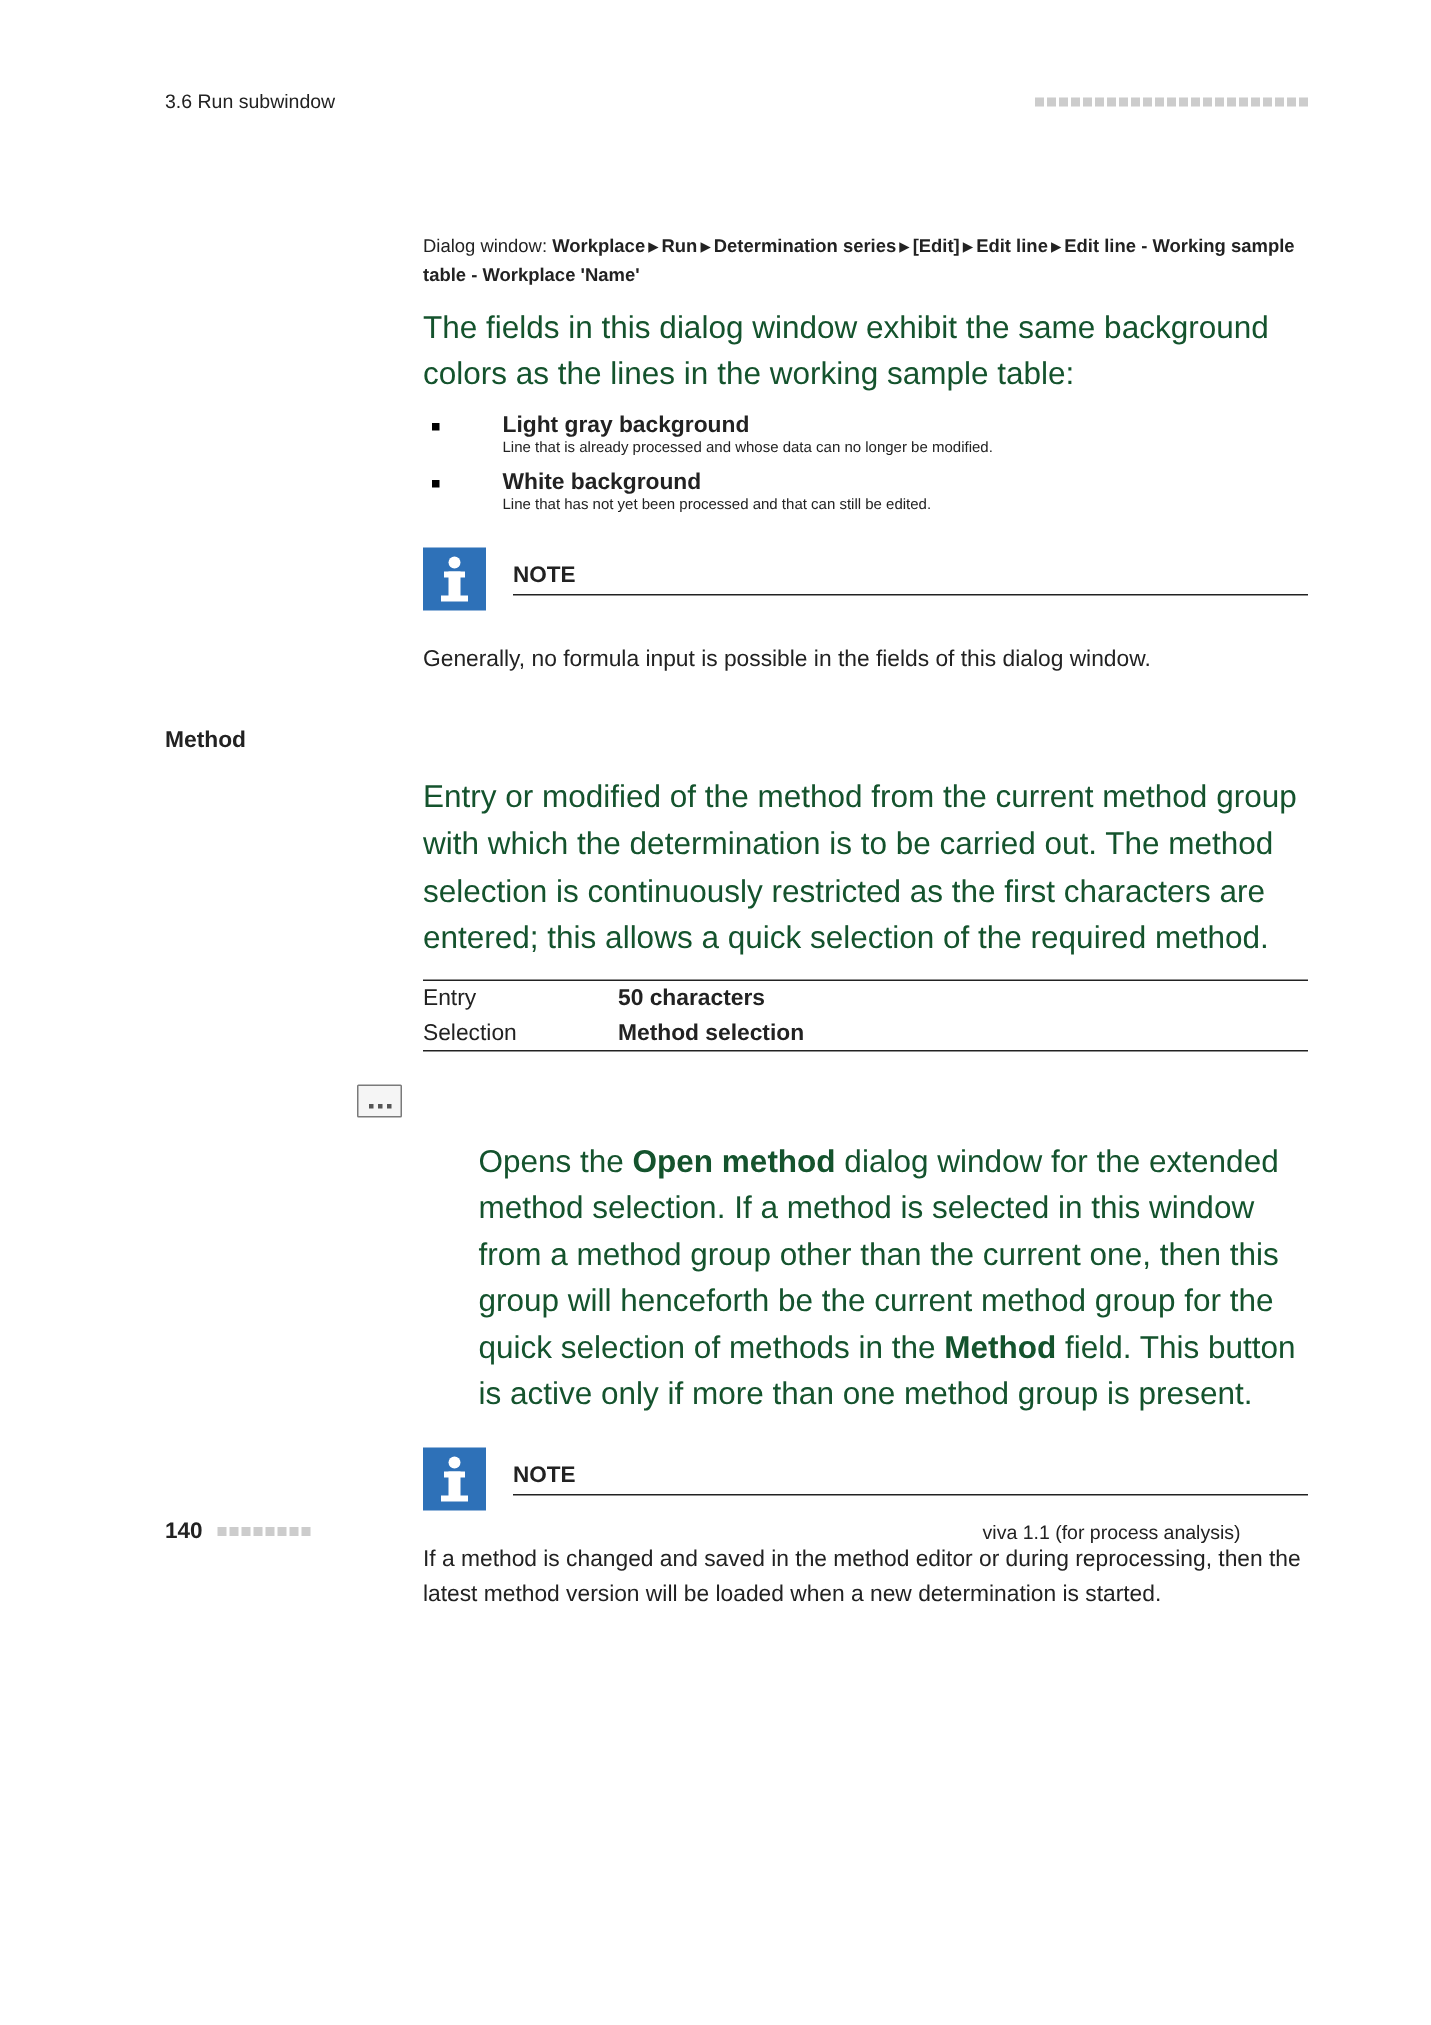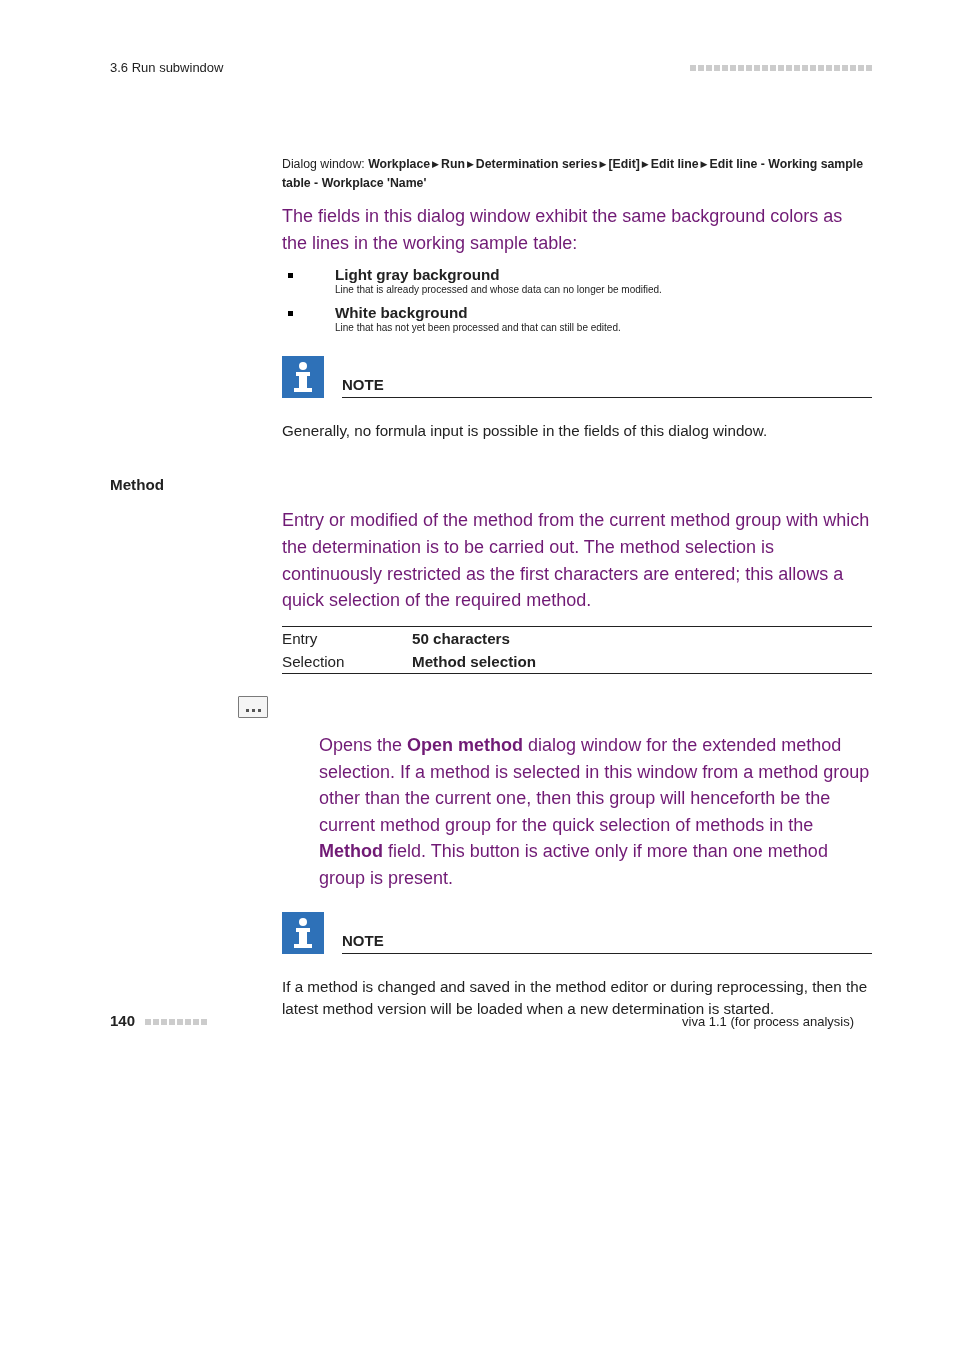--- a/index.html
+++ b/index.html
@@ -20,32 +20,32 @@
   .right-col { flex: 1; }
 
   .sec-num { font-weight: 700; font-size: 15px; }
   .sec-title { font-weight: 700; font-size: 15px; padding-left: 0; }
 
   .dialog-line { font-size: 12.3px; line-height: 1.55; margin-top: 22px; }
   .dialog-line .lbl { }
   .dialog-line .bold { font-weight: 700; }
   .tri { font-size: 9px; vertical-align: 1px; padding: 0 2px; }
 
-  .body-text { font-size: 18px; line-height: 1.48; color: #701a75; margin-top: 10px; }
+  .body-text { font-size: 21px; line-height: 1.48; color: #14532d; margin-top: 10px; }
 
   .bullet-list { margin-top: 10px; }
   .bullet { display: flex; margin-top: 6px; gap: 31px; }
   .bullet .mk { width: 22px; flex-shrink: 0; padding-top: 7px; }
   .bullet .mk span { display: block; width: 5px; height: 5px; background: #000; margin-left: 6px; }
   .bullet .ct { flex: 1; }
   .bullet .bt { font-weight: 700; font-size: 15.2px; }
   .bullet .bd { font-size: 10px; line-height: 1.48; }
 
   .note-block { margin-top: 20px; }
-  .note-head { display: flex; align-items: flex-end; }
+  .note-head { display: flex; align-items: center; }
   .note-icon { width: 42px; height: 42px; background: #2e71b8; position: relative; flex-shrink: 0; }
   .note-icon .dot { position: absolute; top: 6px; left: 50%; transform: translateX(-50%); width: 8px; height: 8px; border-radius: 50%; background: #fff; }
   .note-icon .stem { position: absolute; top: 16px; left: 50%; transform: translateX(-50%); width: 8px; height: 18px; background: #fff; }
   .note-icon .serif { position: absolute; top: 16px; left: 50%; transform: translateX(-50%); width: 14px; height: 4px; background: #fff; }
   .note-icon .serif2 { position: absolute; bottom: 6px; left: 50%; transform: translateX(-50%); width: 18px; height: 4px; background: #fff; }
   .note-title-wrap { flex: 1; margin-left: 18px; }
   .note-title { font-weight: 700; font-size: 15px; padding-bottom: 2px; }
   .note-rule { border: none; border-top: 1px solid #222; margin-top: 2px; }
   .note-body { font-size: 15.2px; line-height: 1.48; margin-top: 22px; }
 
@@ -57,21 +57,21 @@
   .param-table .v { font-weight: 700; }
   .param-table tr.top td { border-top: 1px solid #222; }
   .param-table tr.bot td { border-bottom: 1px solid #222; }
 
   .btn-icon { display: inline-block; width: 30px; height: 22px; border: 1px solid #7a7a7a; background: #f5f5f5; position: relative; border-radius: 1px; }
   .btn-icon .d { position: absolute; bottom: 5px; width: 3px; height: 3px; background: #555; }
   .btn-icon .d1 { left: 7px; }
   .btn-icon .d2 { left: 13px; }
   .btn-icon .d3 { left: 19px; }
 
-  .footer { position: absolute; bottom: 45px; left: 110px; right: 100px; display: flex; justify-content: space-between; align-items: center; }
+  .footer { position: absolute; bottom: 45px; left: 110px; right: 127px; display: flex; justify-content: space-between; align-items: center; }
   .footer .pn { font-weight: 700; font-size: 15px; }
   .dots-short { display: inline-flex; gap: 2px; margin-left: 6px; vertical-align: 1px; }
   .dots-short span { width: 6px; height: 6px; background: #ccc; }
   .footer .rt { font-size: 13px; }
 </style>
 </head>
 <body>
 
 <div class="page">
 

